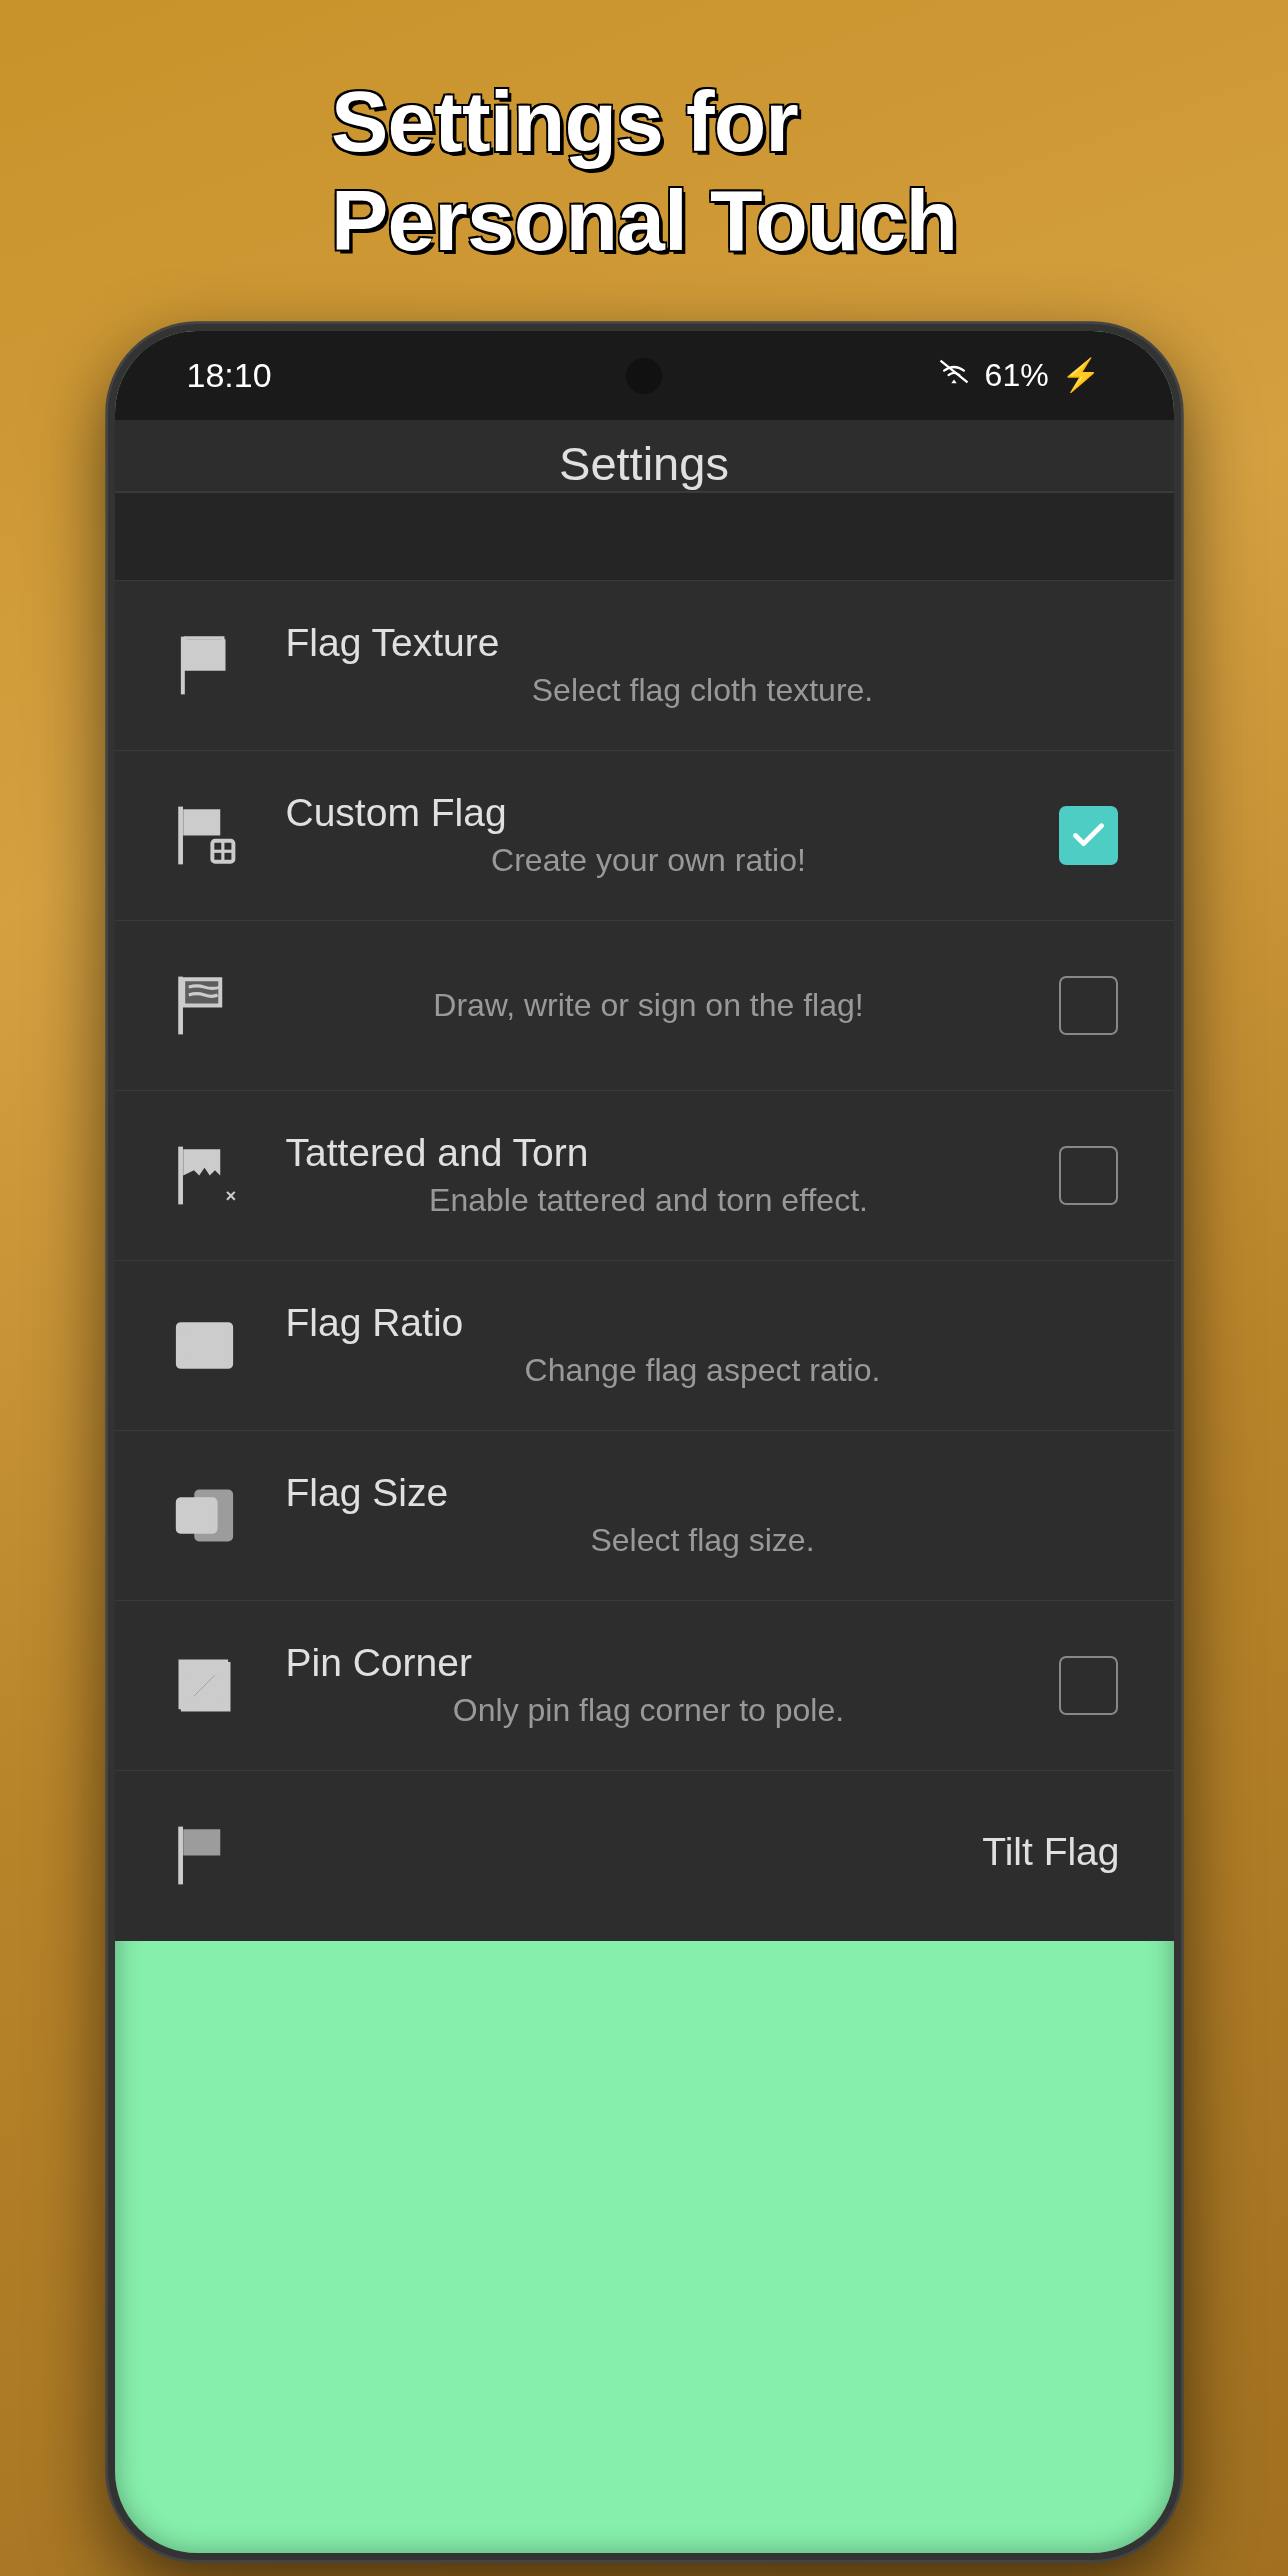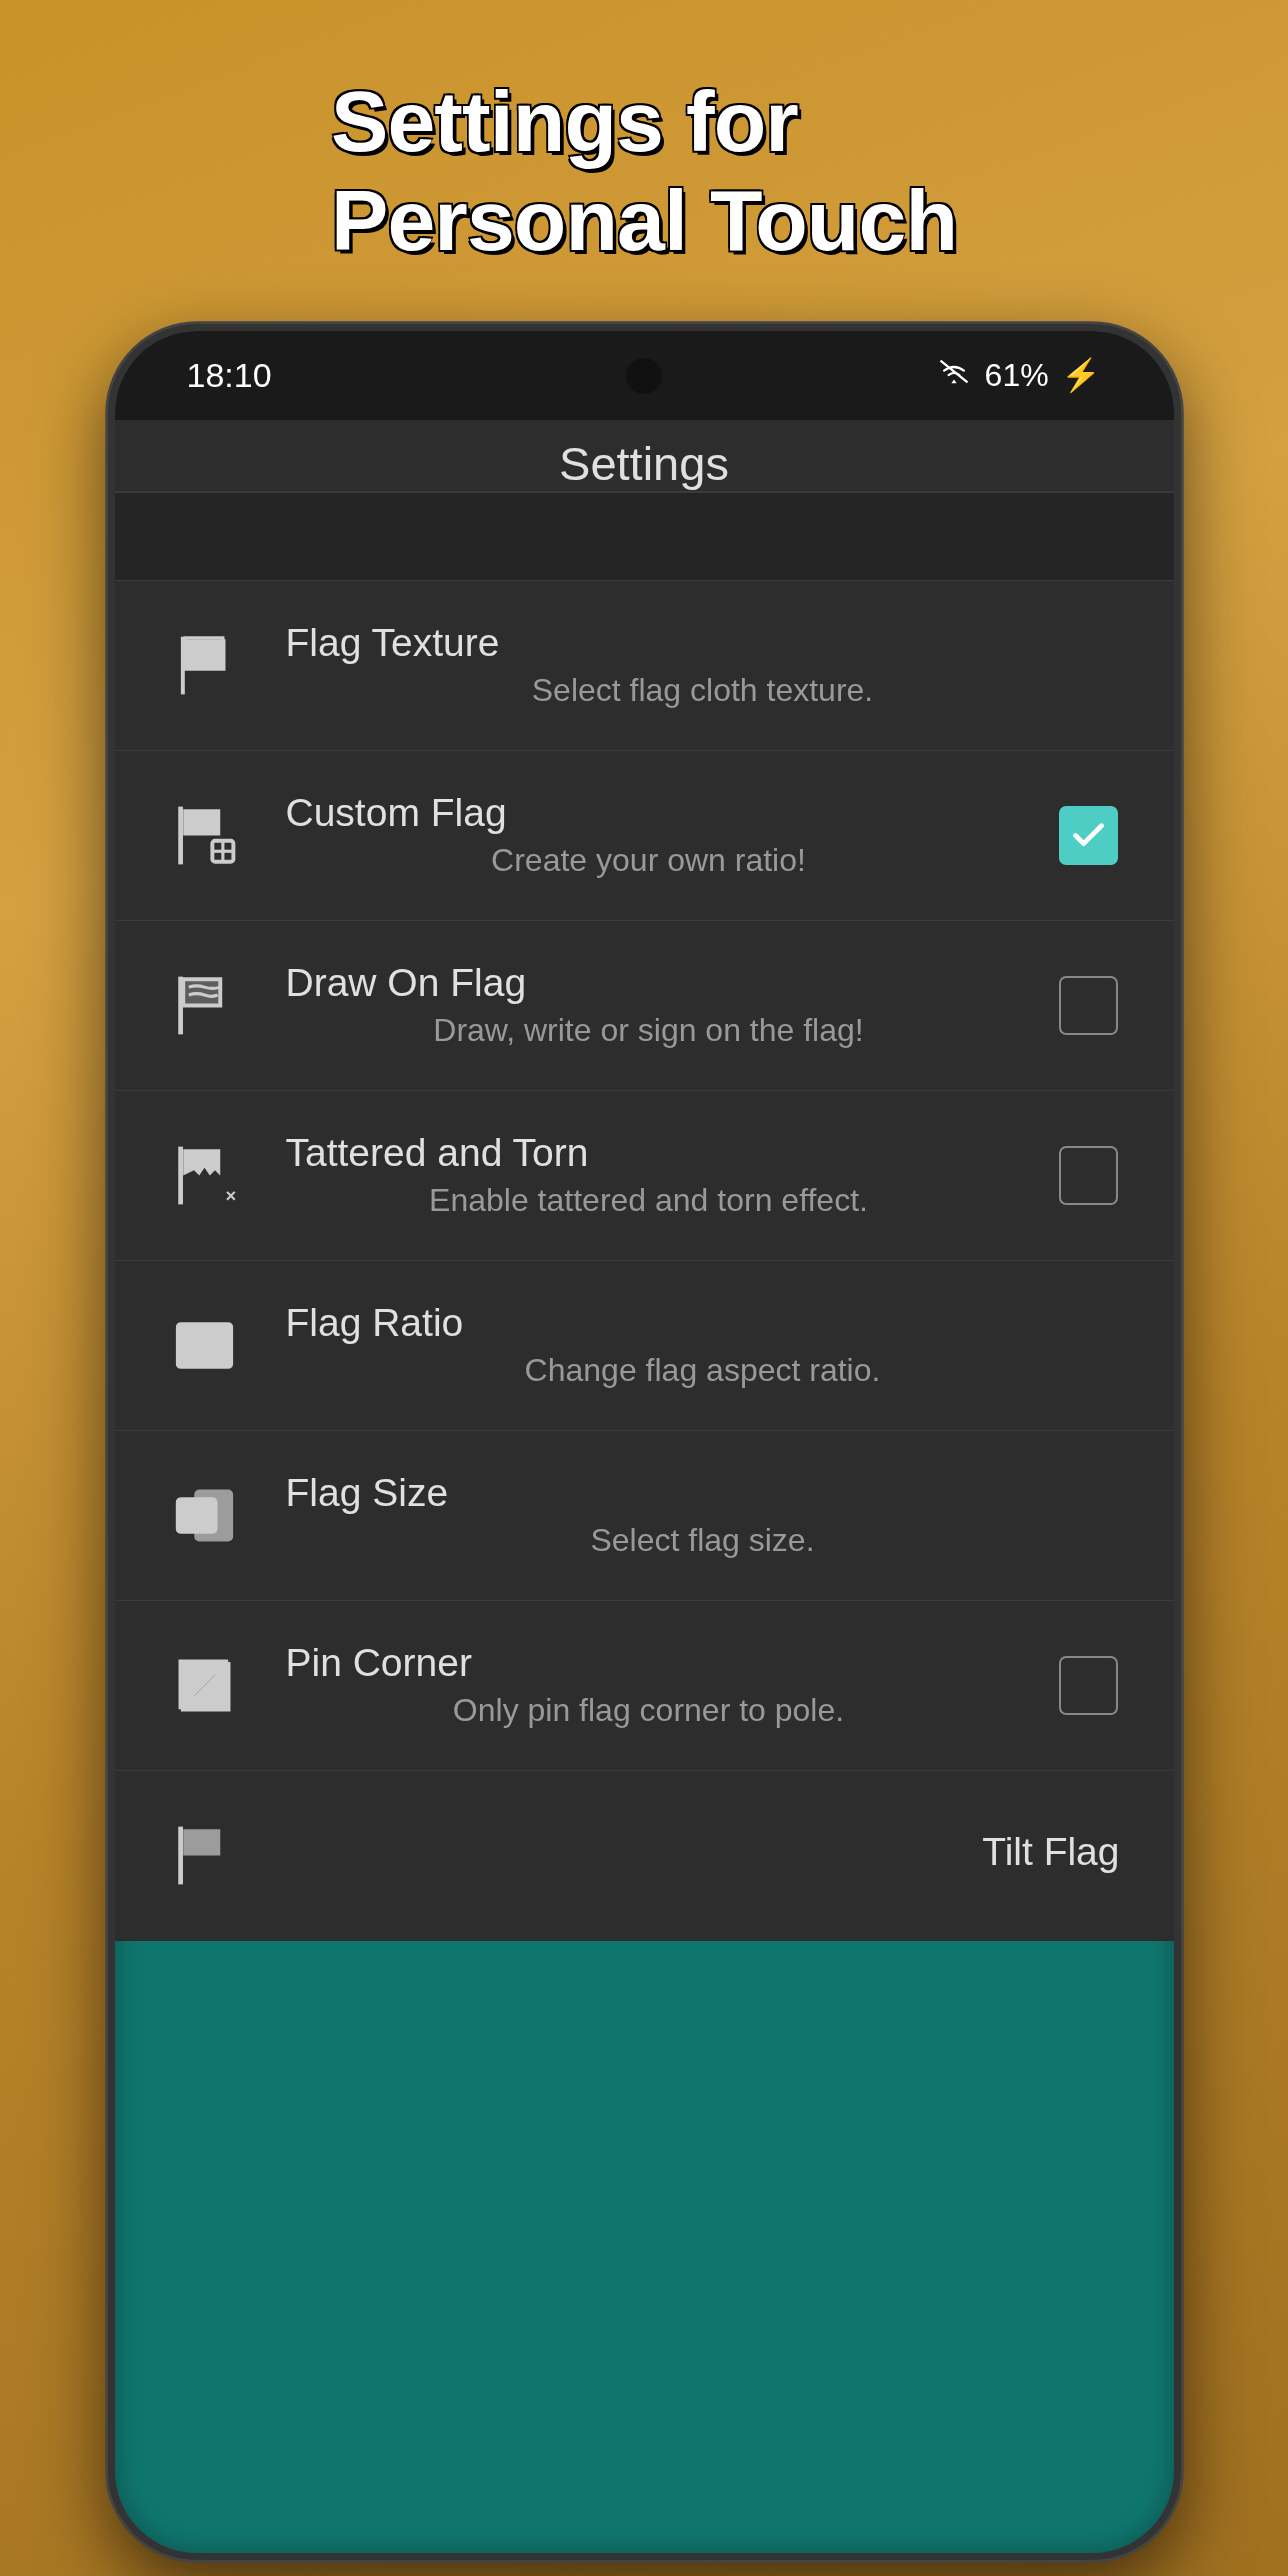--- a/index.html
+++ b/index.html
@@ -29,21 +29,21 @@
 
     .phone-wrapper {
       width: 1073px;
       height: 2236px;
       position: relative;
     }
 
     .phone-frame {
       width: 100%;
       height: 100%;
-      background: #0f766e;
+      background: #86efac;
       border-radius: 89px;
       border: 7.2px solid #333;
       box-shadow:
         0 0 0 2.7px #444,
         0 27px 72px rgba(0,0,0,0.6),
         inset 0 0 27px rgba(0,0,0,0.3);
       position: relative;
       overflow: hidden;
     }
 
@@ -287,21 +287,20 @@
           <svg viewBox="0 0 24 24">
             <rect x="2" y="1" width="1.8" height="22" fill="#ccc"></rect>
             <path d="M3.9 2 L18 2 L18 12 L3.9 12 Z" fill="none" stroke="#ccc" stroke-width="1.5"></path>
             <path d="M3.9 2 L18 2 L18 12 L3.9 12 Z" fill="#ccc" opacity="0.3"></path>
 
             <path d="M6 5 Q9 4 12 5 Q15 6 18 5" stroke="#ccc" stroke-width="1.2" fill="none"></path>
             <path d="M6 8 Q9 7 12 8 Q15 9 17 8" stroke="#ccc" stroke-width="1.2" fill="none"></path>
           </svg>
         </div>
         <div class="item-text">
-          <div class="item-title">Draw On Flag</div>
           <div class="item-subtitle">Draw, write or sign on the flag!</div>
         </div>
         <div class="item-checkbox">
           <div class="checkbox-unchecked"></div>
         </div>
       </div>
 
       <div class="settings-item">
         <div class="item-icon">
           <svg viewBox="0 0 24 24">

